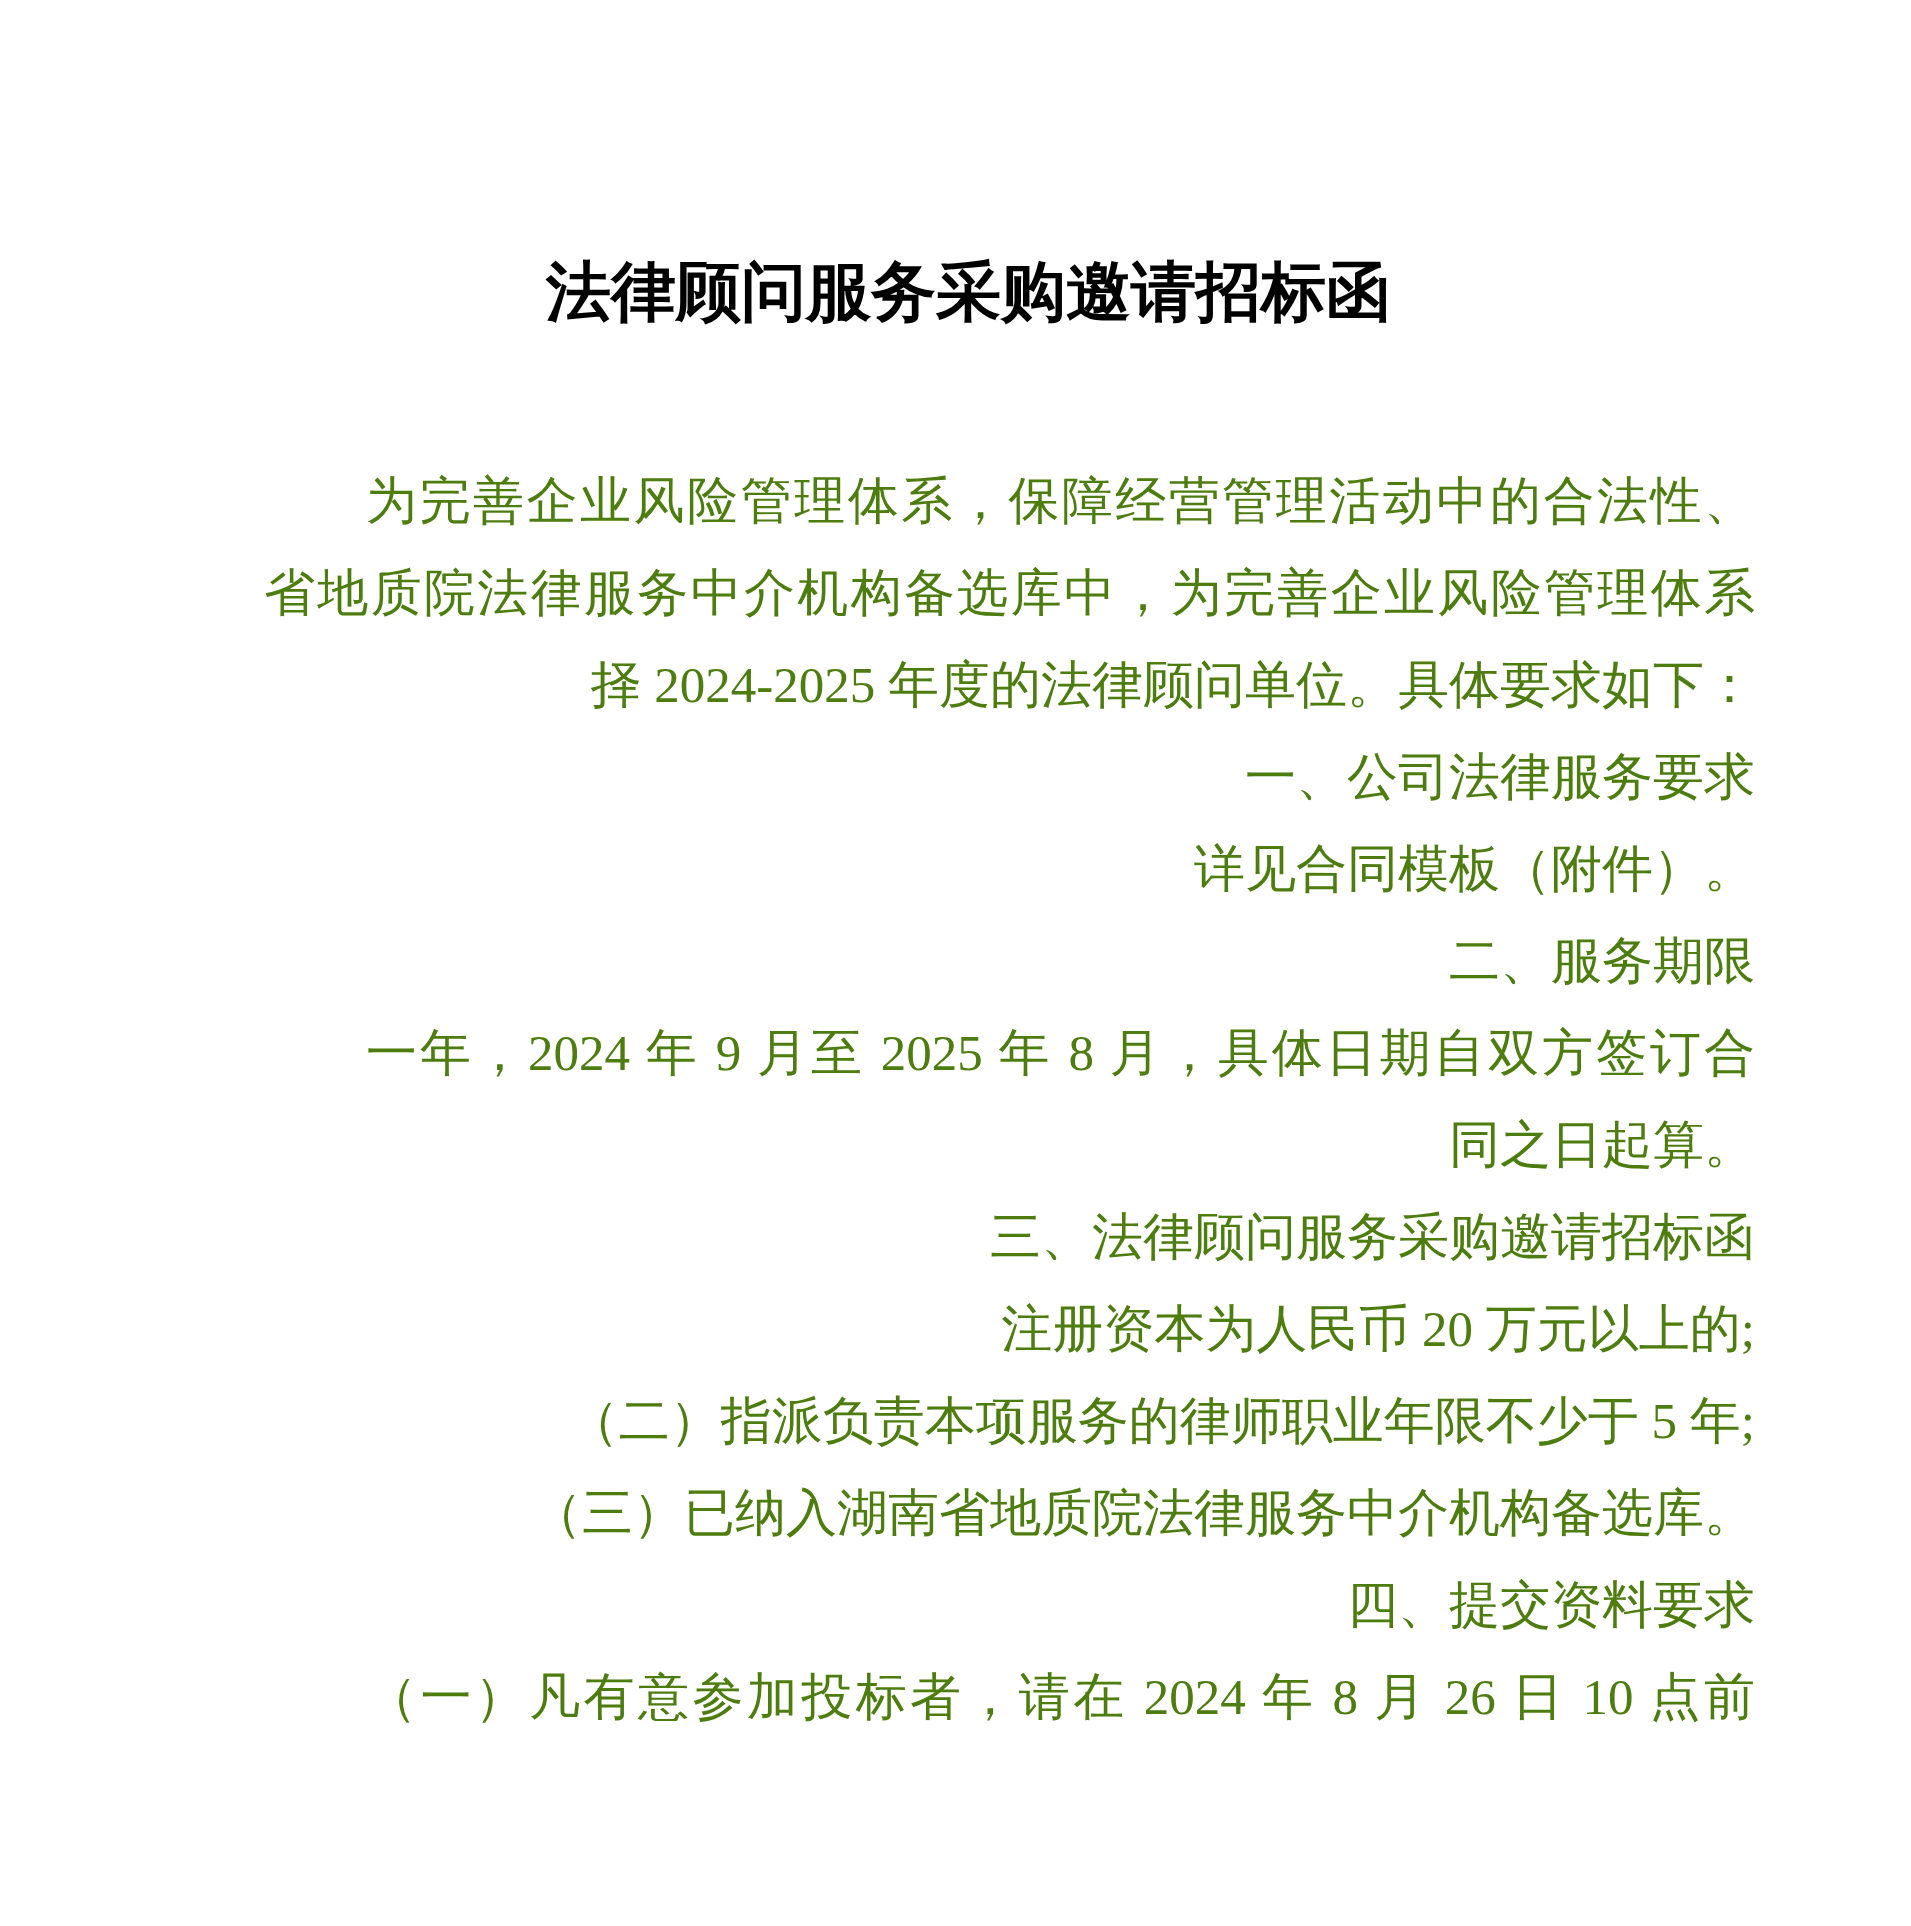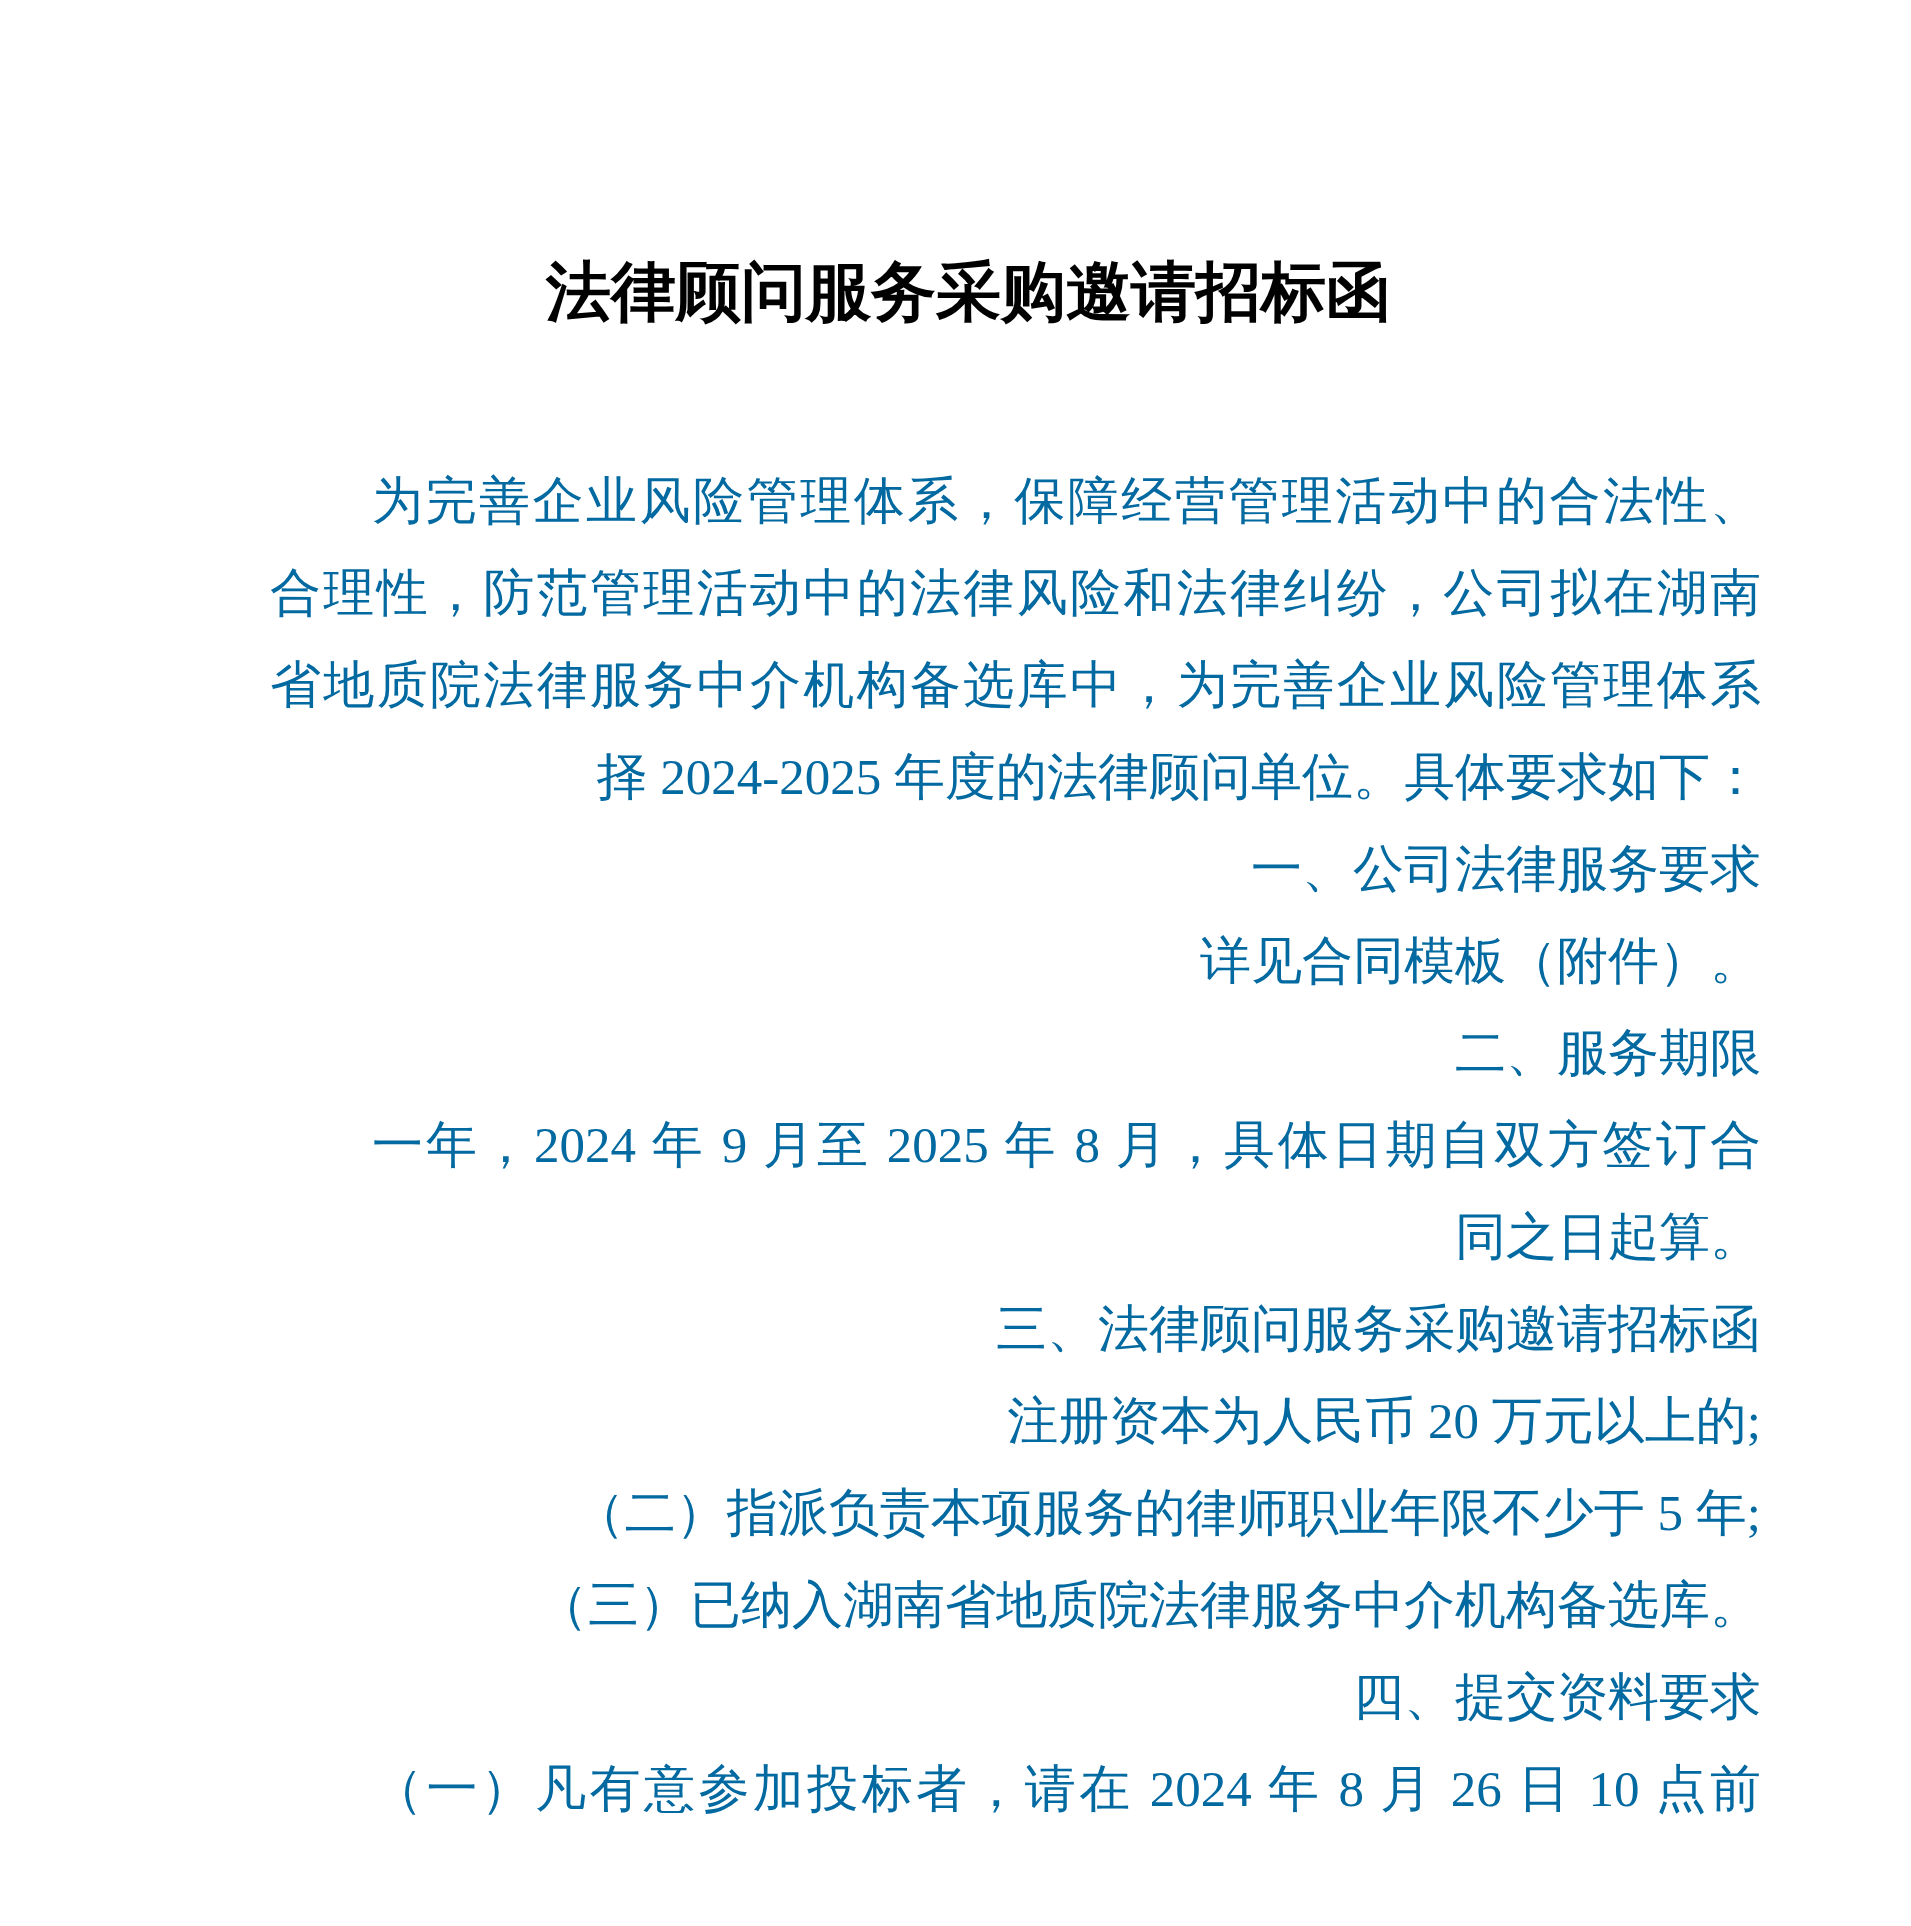--- a/index.html
+++ b/index.html
@@ -32,25 +32,25 @@
     font-size: 65px;
     line-height: 81px;
     font-weight: bold;
     font-family: "Liberation Serif", serif;
     color: #000000;
     letter-spacing: 0px;
   }
   .doc-body {
     position: absolute;
     top: 455px;
-    left: 270px;
+    left: 264px;
     width: 1491px;
     font-size: 51px;
     line-height: 92px;
-    color: #0369a1;
+    color: #4d7c0f;
   }
   .line {
     height: 92px;
     text-align: right;
   }
   
   .j {
     text-align: justify;
     text-align-last: justify;
   }
@@ -66,21 +66,20 @@
 </style>
 </head>
 <body>
 
 <div class="page">
 
   <h1 class="doc-title">法律顾问服务采购邀请招标函</h1>
 
   <div class="doc-body">
     <div class="line j ind">为完善企业风险管理体系，保障经营管理活动中的合法性、</div>
-    <div class="line j">合理性，防范管理活动中的法律风险和法律纠纷，公司拟在湖南</div>
     <div class="line j">省地质院法律服务中介机构备选库中，为完善企业风险管理体系</div>
     <div class="line">择 2024-2025 年度的法律顾问单位。具体要求如下：</div>
 
     <div class="line ind h">一、公司法律服务要求</div>
     <div class="line ind">详见合同模板（附件）。</div>
 
     <div class="line ind h">二、服务期限</div>
     <div class="line j ind">一年，2024 年 9 月至 2025 年 8 月，具体日期自双方签订合</div>
     <div class="line">同之日起算。</div>
 

